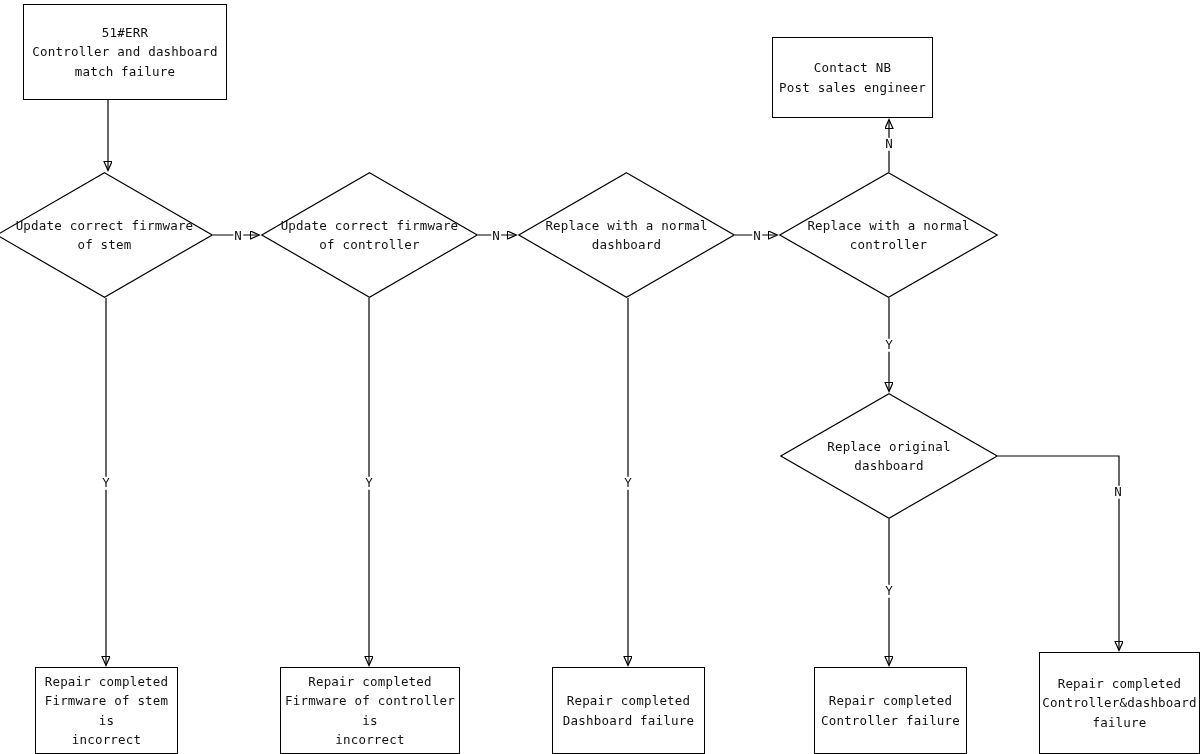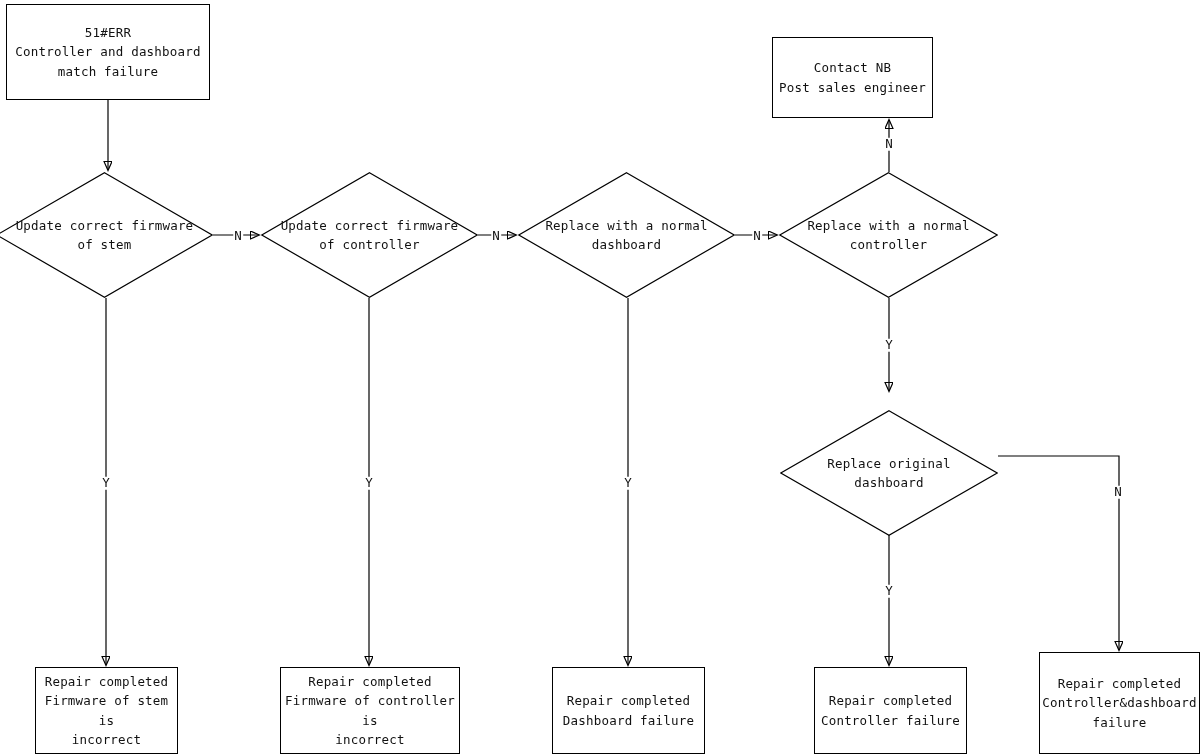--- a/index.html
+++ b/index.html
@@ -110,21 +110,21 @@
         <polyline points="735,235 777,235" marker-end="url(#arrow)"></polyline>
         <polyline points="628,298 628,665" marker-end="url(#arrow)"></polyline>
         <polyline points="889,172 889,120" marker-end="url(#arrow)"></polyline>
         <polyline points="889,298 889,391" marker-end="url(#arrow)"></polyline>
         <polyline points="889,519 889,665" marker-end="url(#arrow)"></polyline>
         <polyline points="998,456 1119,456 1119,650" marker-end="url(#arrow)"></polyline>
       </g>
   </svg>
 
   <div id="node-layer">
-      <div class="node box" style="left: 6px; top: 4px; width: 204px; height: 96px;">
+      <div class="node box" style="left: 23px; top: 4px; width: 204px; height: 96px;">
         <div class="txt">51#ERR
 Controller and dashboard
 match failure</div>
       </div>
       <div class="node box" style="left: 772px; top: 37px; width: 161px; height: 81px;">
         <div class="txt">Contact NB
 Post sales engineer</div>
       </div>
       <div class="node diamond" style="left: -4px; top: 172px; width: 217px; height: 126px;">
         <svg class="dshape" viewBox="0 0 217 126" preserveAspectRatio="none">
@@ -147,21 +147,21 @@
         <div class="txt">Replace with a normal
 dashboard</div>
       </div>
       <div class="node diamond" style="left: 779px; top: 172px; width: 219px; height: 126px;">
         <svg class="dshape" viewBox="0 0 219 126" preserveAspectRatio="none">
           <polygon points="109.5,0.8 218.2,63 109.5,125.2 0.8,63" vector-effect="non-scaling-stroke"></polygon>
         </svg>
         <div class="txt">Replace with a normal
 controller</div>
       </div>
-      <div class="node diamond" style="left: 780px; top: 410px; width: 218px; height: 126px;">
+      <div class="node diamond" style="left: 780px; top: 393px; width: 218px; height: 126px;">
         <svg class="dshape" viewBox="0 0 218 126" preserveAspectRatio="none">
           <polygon points="109,0.8 217.2,63 109,125.2 0.8,63" vector-effect="non-scaling-stroke"></polygon>
         </svg>
         <div class="txt">Replace original
 dashboard</div>
       </div>
       <div class="node box" style="left: 35px; top: 667px; width: 143px; height: 87px;">
         <div class="txt">Repair completed
 Firmware of stem is
 incorrect</div>

